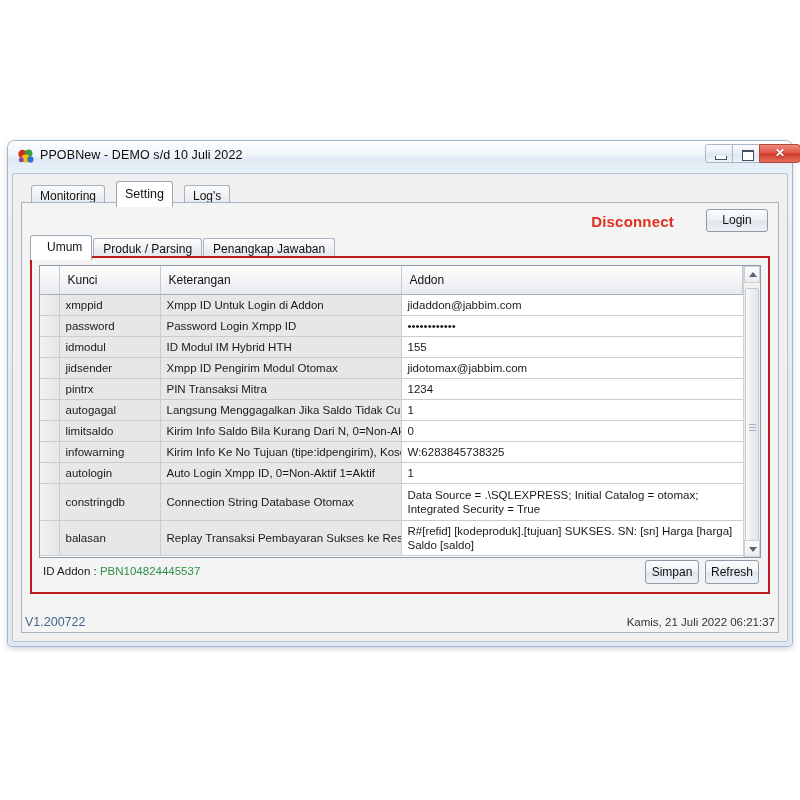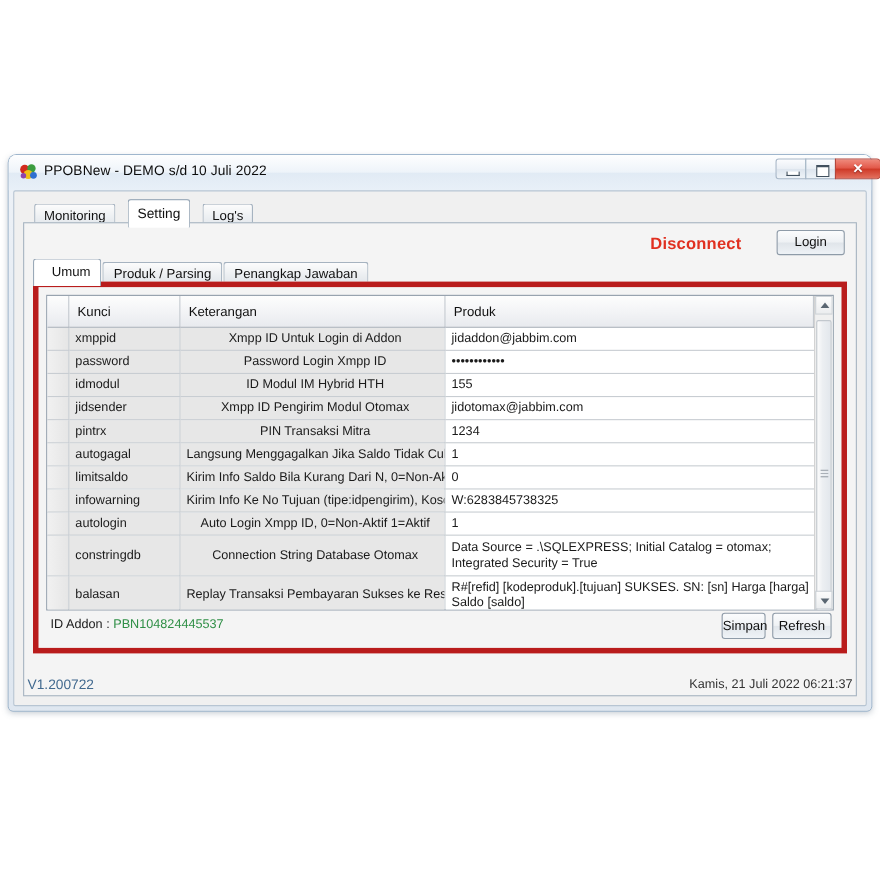--- a/index.html
+++ b/index.html
@@ -199,21 +199,21 @@
     line-height: 23px;
     position: relative;
     z-index: 3;
     border-color: #9aa9b8;
     padding-left: 16px;
   }
   #inner-tabpanel {
     position: absolute;
     left: 8px; top: 53px; right: 8px; bottom: 38px;
     background: #f4f4f4;
-    border: 5px solid #b91c1c;
+    border: 2px solid #b91c1c;
     box-sizing: border-box;
   }
 
   
   #grid-wrap {
     position: absolute;
     left: 7px; top: 7px; right: 7px; bottom: 34px;
     background: #ffffff;
     border: 1px solid #8d9aa7;
     box-sizing: border-box;
@@ -261,21 +261,20 @@
   }
   table.grid tbody td.cell-sel {
     background: linear-gradient(to right,#f1f1f1,#e6e6e6);
     padding: 0;
   }
   table.grid tbody td.cell-key {
     background: #e7e7e7;
   }
   table.grid tbody td.cell-desc {
     background: #e7e7e7;
-    text-align: center;
   }
   table.grid tbody td.cell-val {
     background: #ffffff;
     border-right: none;
     white-space: normal;
   }
   table.grid tbody tr.tall td { height: 30px; }
 
   
   #grid-vscroll {
@@ -350,21 +349,21 @@
     line-height: 22px;
     text-align: center;
     font-size: 12px;
     color: #111;
     background: linear-gradient(to bottom,#fbfcfd 0%,#eff2f5 48%,#e1e6eb 52%,#eff3f7 100%);
     border: 1px solid #8e9ba8;
     border-radius: 3px;
     box-sizing: border-box;
     cursor: default;
   }
-  #btn-simpan { right: 62px; width: 40px; }
+  #btn-simpan { right: 62px; width: 54px; }
   #btn-refresh { right: 2px; width: 54px; }
 
   
   #statusbar {
     position: absolute;
     left: 8px; right: 8px; bottom: 6px;
     height: 24px;
     background: transparent;
   }
   #status-version {
@@ -435,21 +434,21 @@
                 <col class="c-sel">
                   <col class="c-key">
                   <col class="c-desc">
                   <col class="c-val">
               </colgroup>
               <thead>
                 <tr>
                   <th class="h-sel"></th>
                   <th>Kunci</th>
                   <th>Keterangan</th>
-                  <th>Produk</th>
+                  <th>Addon</th>
                 </tr>
               </thead>
               <tbody id="grid-body">
                   <tr>
                     <td class="cell-sel"></td>
                     <td class="cell-key">xmppid</td>
                     <td class="cell-desc">Xmpp ID Untuk Login di Addon</td>
                     <td class="cell-val">jidaddon@jabbim.com</td>
                   </tr>
                   <tr>

